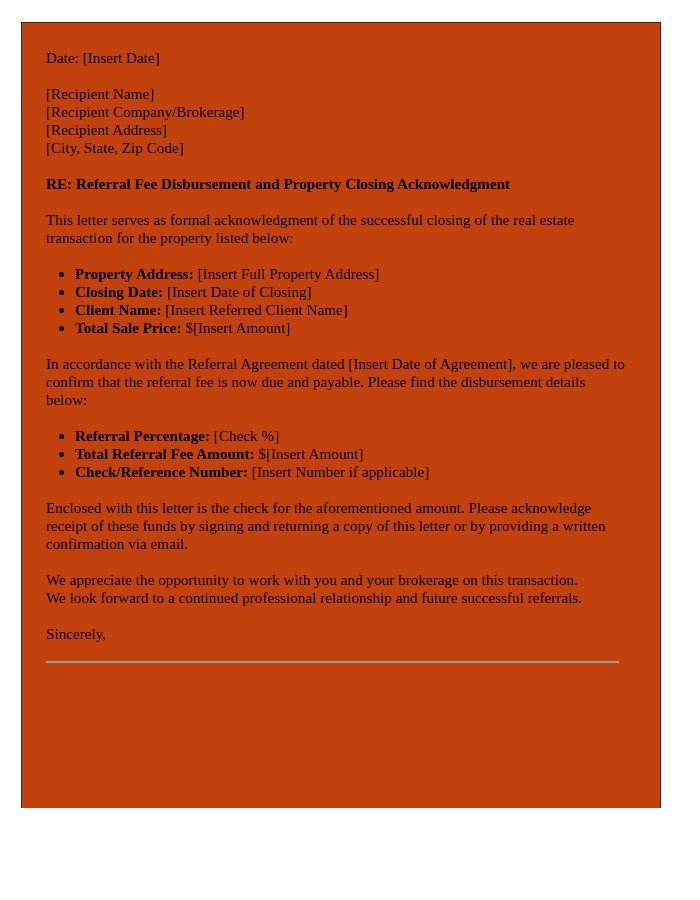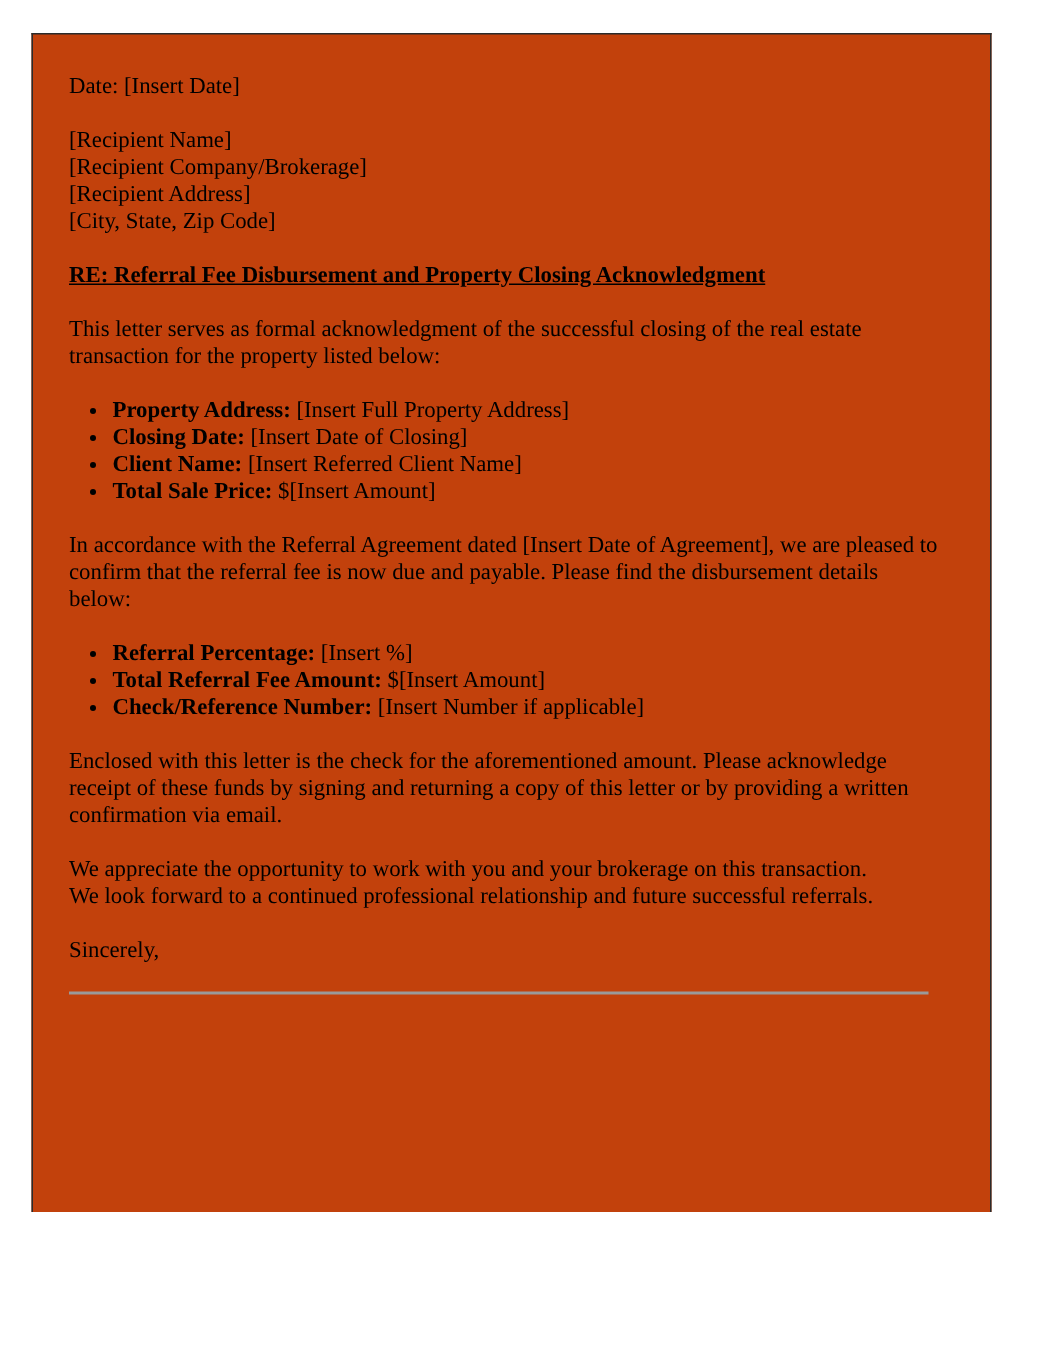--- a/index.html
+++ b/index.html
@@ -43,21 +43,20 @@
     margin: 0 0 18px 0;
     text-align: left;
   }
   .line {
     display: block;
     white-space: nowrap;
   }
   .heading {
     font-weight: bold;
     margin: 0 0 18px 0;
-    text-decoration: underline;
   }
 
   ul.bullets {
     margin: 0 0 18px 0;
     padding-left: 29px;
     list-style-type: disc;
   }
   ul.bullets li {
     margin: 0;
     padding: 0;
@@ -115,21 +114,21 @@
         <span class="lbl">Total Sale Price:</span>
         <span>$[Insert Amount]</span>
       </li>
     </ul>
 
     <div class="para">In accordance with the Referral Agreement dated [Insert Date of Agreement], we are pleased to confirm that the referral fee is now due and payable. Please find the disbursement details below:</div>
 
     <ul class="bullets">
       <li>
         <span class="lbl">Referral Percentage:</span>
-        <span>[Insert %]</span>
+        <span>[Check %]</span>
       </li>
       <li>
         <span class="lbl">Total Referral Fee Amount:</span>
         <span>$[Insert Amount]</span>
       </li>
       <li>
         <span class="lbl">Check/Reference Number:</span>
         <span>[Insert Number if applicable]</span>
       </li>
     </ul>

